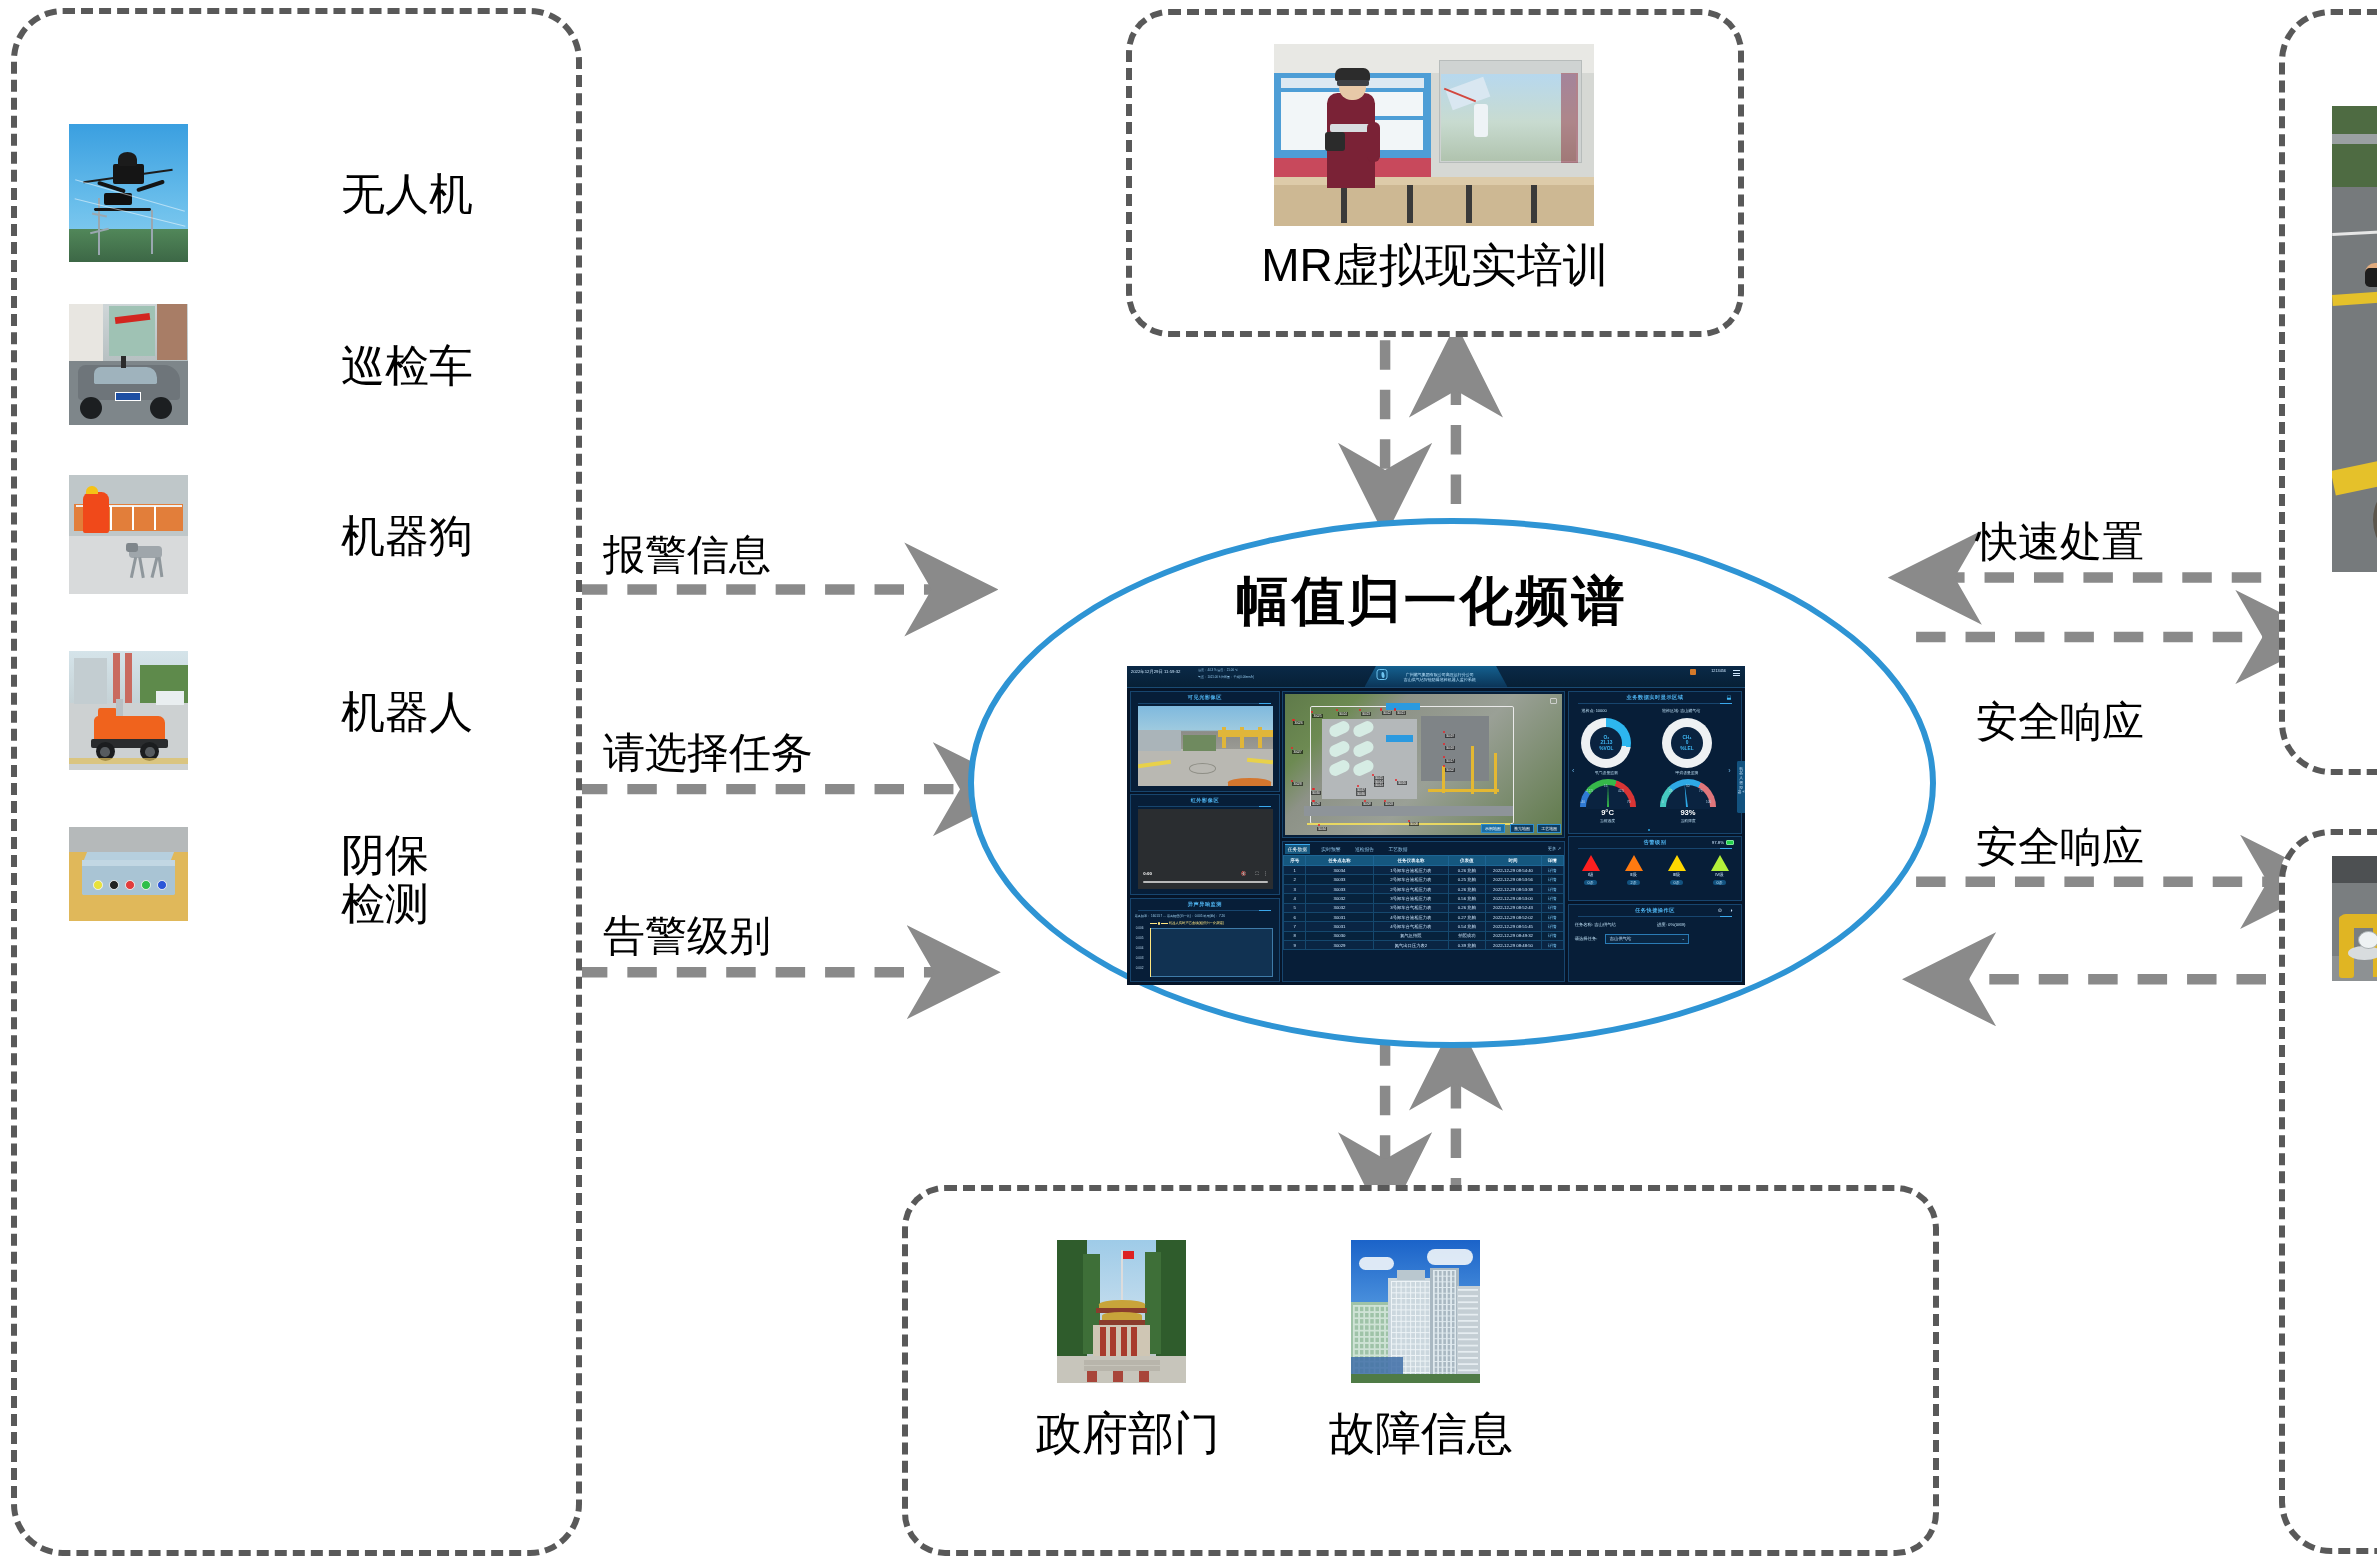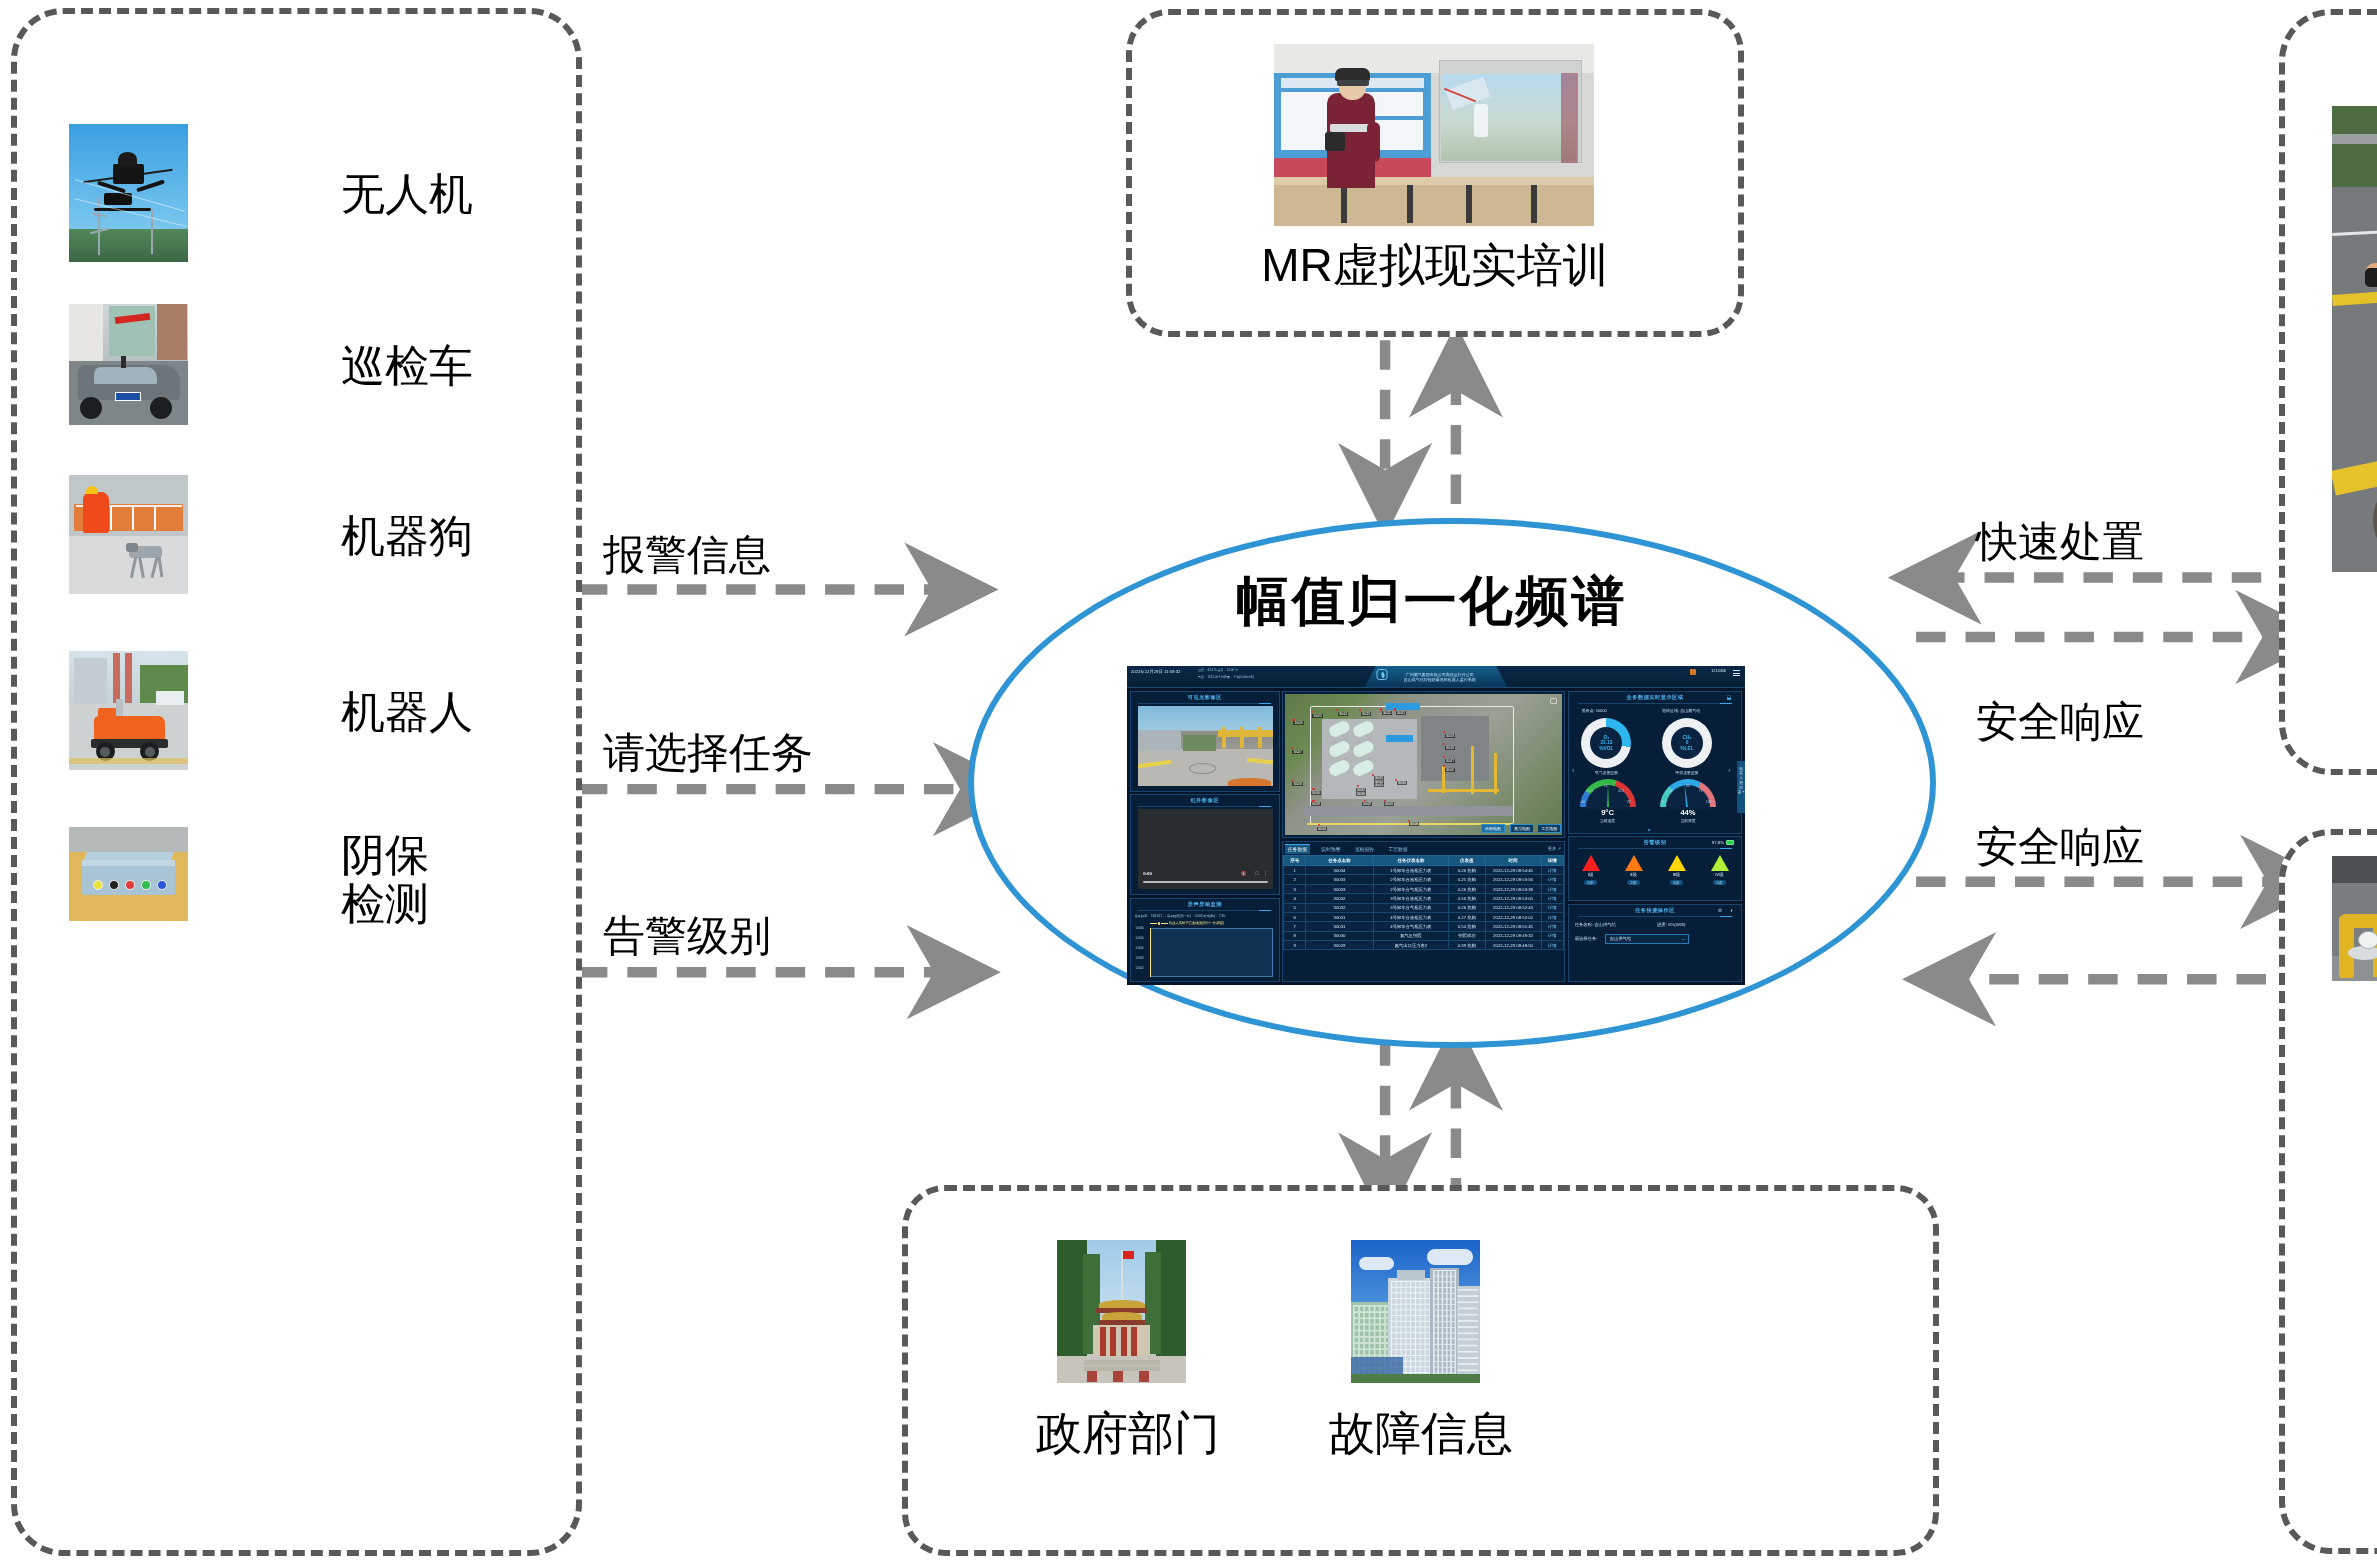--- a/index.html
+++ b/index.html
@@ -537,21 +537,21 @@
     <div class="axlab" style="left:35px;top:92px;">15</div>
     <div class="axlab" style="left:49px;top:97px;">42.5</div>
     <div class="axlab" style="left:58px;top:108px;">70</div>
 
     <div class="halfgauge" style="left:91px;top:87px;width:56px;height:29.5px;">
       <div class="hg-arc" style="left:0;top:0;width:56px;height:56px;
         background:conic-gradient(from 270deg,#45c9c0 0deg 48deg,#2ea8e5 48deg 118deg,#e0767b 118deg 180deg,transparent 180deg 360deg);"></div>
       <div class="hg-arc" style="left:6.2px;top:6.2px;width:44px;height:44px;background:#0a2340;"></div>
       <div class="needle" style="left:26px;top:3.8px;border-left:1.9px solid transparent;border-right:1.9px solid transparent;border-bottom:24px solid #2ea8e5;transform:rotate(-6deg);transform-origin:50% 100%;"></div>
     </div>
-    <div style="position:absolute;left:91px;top:116px;width:56px;text-align:center;color:#fff;font-size:7.6px;font-weight:bold;">44%</div>
+    <div style="position:absolute;left:91px;top:116px;width:56px;text-align:center;color:#fff;font-size:7.6px;font-weight:bold;">93%</div>
     <div style="position:absolute;left:91px;top:126px;width:56px;text-align:center;color:#bfe0f5;font-size:3.8px;">当前湿度</div>
     <div class="axlab" style="left:93px;top:108px;">0</div>
     <div class="axlab" style="left:100px;top:97px;">25</div>
     <div class="axlab" style="left:117px;top:92px;">50</div>
     <div class="axlab" style="left:130px;top:97px;">75</div>
     <div class="axlab" style="left:137px;top:108px;">100</div>
     <div style="position:absolute;left:79px;top:137px;width:2.4px;height:2.4px;border-radius:50%;background:#2ea8e5;"></div>
   </div>
 
   <div class="sidetab" style="right:0;top:95px;width:7.6px;height:52px;">机 器 人 遥 控 器 «</div>

